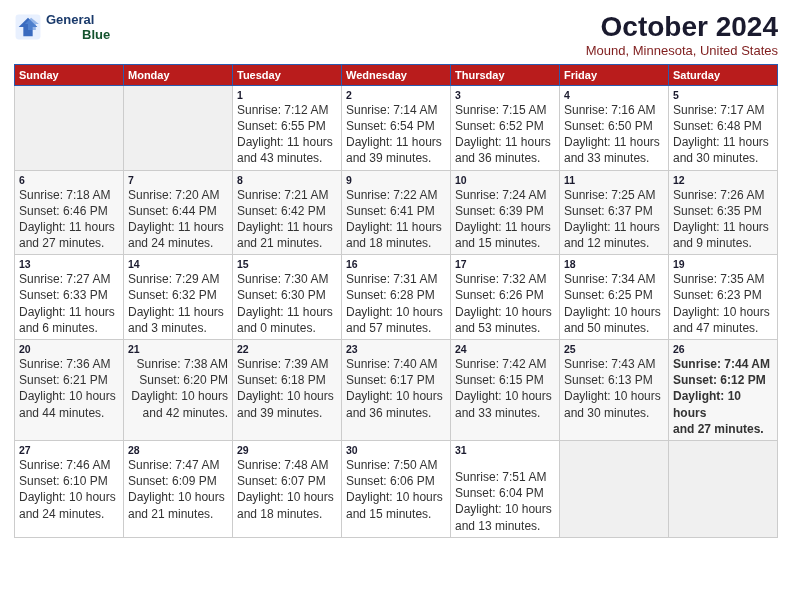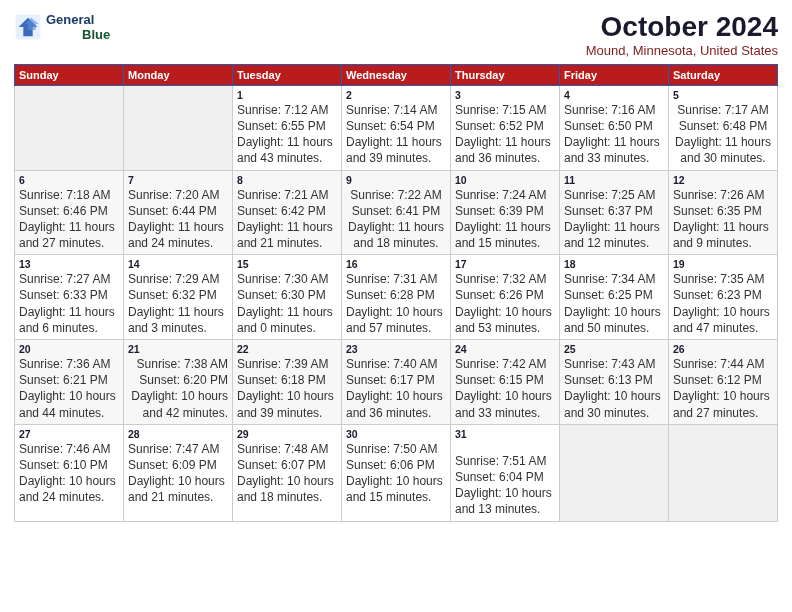--- a/index.html
+++ b/index.html
@@ -150,21 +150,21 @@
           </td>
           <td>
             <span class="day-num">4</span>
             <div class="day-info" style="white-space: pre-line;">Sunrise: 7:16 AM
 Sunset: 6:50 PM
 Daylight: 11 hours
 and 33 minutes.</div>
           </td>
           <td>
             <span class="day-num">5</span>
-            <div class="day-info" style="white-space: pre-line; text-align: center;">Sunrise: 7:17 AM
+            <div class="day-info" style="white-space: pre-line;">Sunrise: 7:17 AM
 Sunset: 6:48 PM
 Daylight: 11 hours
 and 30 minutes.</div>
           </td>
         </tr>
         <tr>
           <td>
             <span class="day-num">6</span>
             <div class="day-info" style="white-space: pre-line;">Sunrise: 7:18 AM
 Sunset: 6:46 PM
@@ -180,21 +180,21 @@
           </td>
           <td>
             <span class="day-num">8</span>
             <div class="day-info" style="white-space: pre-line;">Sunrise: 7:21 AM
 Sunset: 6:42 PM
 Daylight: 11 hours
 and 21 minutes.</div>
           </td>
           <td>
             <span class="day-num">9</span>
-            <div class="day-info" style="white-space: pre-line; text-align: center;">Sunrise: 7:22 AM
+            <div class="day-info" style="white-space: pre-line;">Sunrise: 7:22 AM
 Sunset: 6:41 PM
 Daylight: 11 hours
 and 18 minutes.</div>
           </td>
           <td>
             <span class="day-num">10</span>
             <div class="day-info" style="white-space: pre-line;">Sunrise: 7:24 AM
 Sunset: 6:39 PM
 Daylight: 11 hours
 and 15 minutes.</div>
@@ -303,21 +303,21 @@
           </td>
           <td>
             <span class="day-num">25</span>
             <div class="day-info" style="white-space: pre-line;">Sunrise: 7:43 AM
 Sunset: 6:13 PM
 Daylight: 10 hours
 and 30 minutes.</div>
           </td>
           <td>
             <span class="day-num">26</span>
-            <div class="day-info" style="white-space: pre-line;">Sunrise: 7:44 AM
+            <div class="day-info" style="white-space: pre-line; font-weight: bold;">Sunrise: 7:44 AM
 Sunset: 6:12 PM
 Daylight: 10 hours
 and 27 minutes.</div>
           </td>
         </tr>
         <tr>
           <td>
             <span class="day-num">27</span>
             <div class="day-info" style="white-space: pre-line;">Sunrise: 7:46 AM
 Sunset: 6:10 PM

